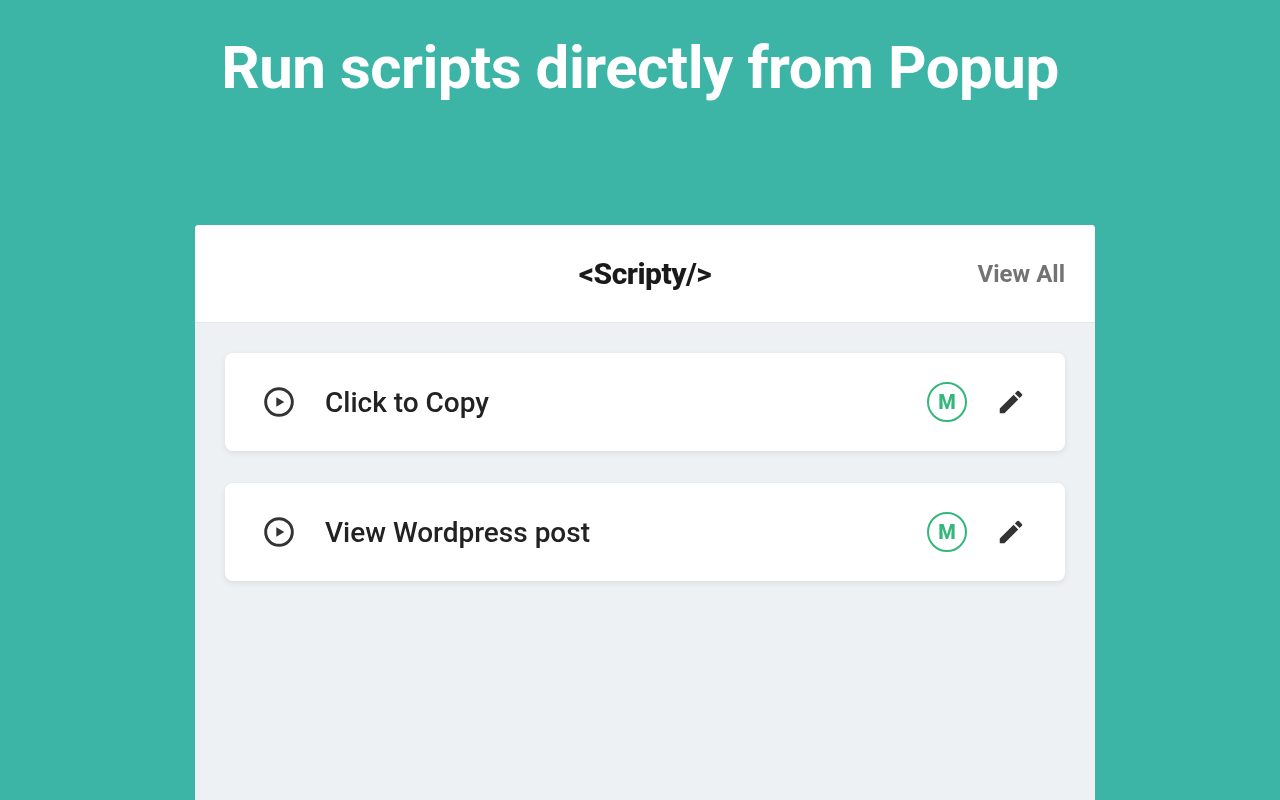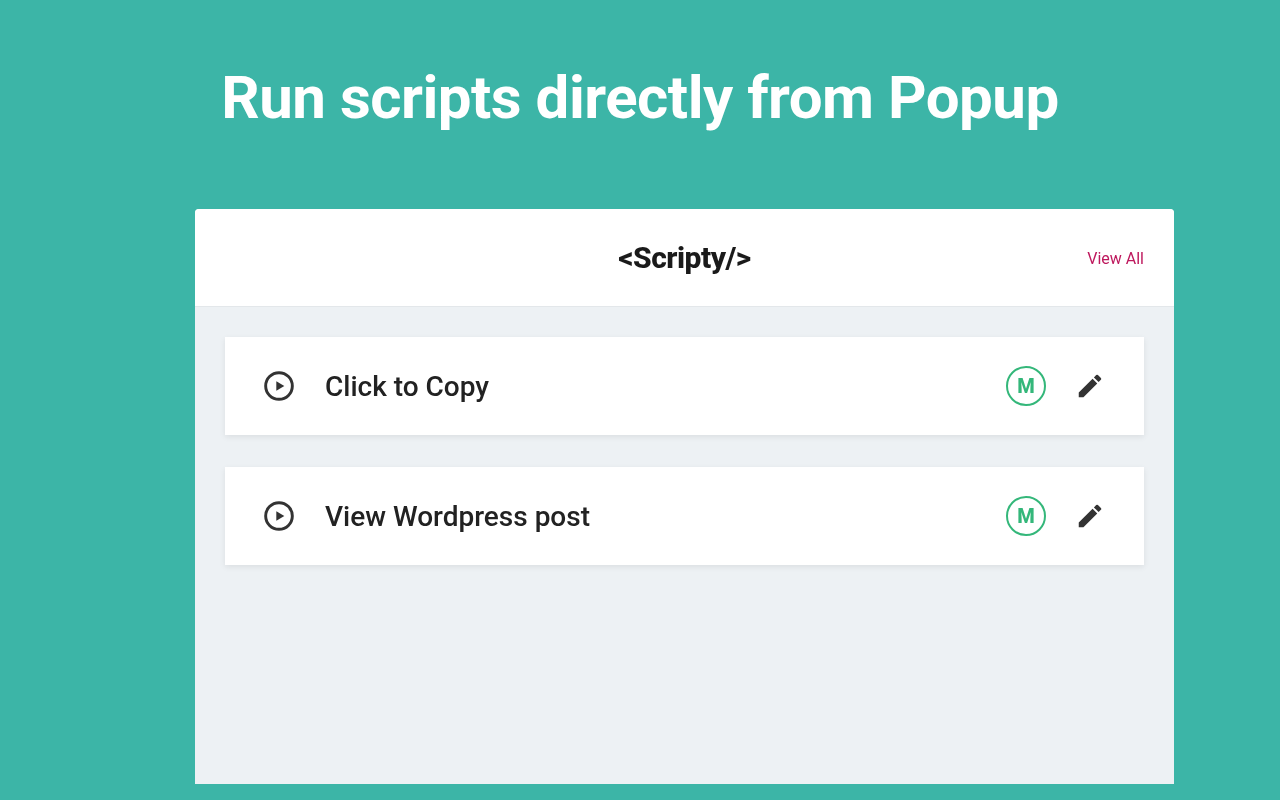--- a/index.html
+++ b/index.html
@@ -13,28 +13,28 @@
     background: #3cb5a7;
     font-family: -apple-system, BlinkMacSystemFont, "Segoe UI", Roboto, Helvetica, Arial, sans-serif;
     overflow: hidden;
     position: relative;
   }
   .hero-title {
     text-align: center;
     color: #ffffff;
     font-size: 60px;
     font-weight: 700;
-    padding-top: 62px;
+    padding-top: 32px;
     letter-spacing: -0.5px;
   }
   .popup {
     position: absolute;
     left: 195px;
-    top: 209px;
-    width: 979px;
+    top: 225px;
+    width: 900px;
     height: 575px;
     background: #edf1f4;
     border-radius: 4px 4px 0 0;
     overflow: hidden;
     box-shadow: 0 0 0 rgba(0,0,0,0);
   }
   .popup-header {
     background: #ffffff;
     height: 98px;
     display: flex;
@@ -47,31 +47,31 @@
     font-size: 30px;
     font-weight: 800;
     color: #1a1a1a;
     letter-spacing: -0.5px;
   }
   .view-all {
     position: absolute;
     right: 30px;
     top: 50%;
     transform: translateY(-50%);
-    font-size: 16px;
-    font-weight: 400;
-    color: #be185d;
+    font-size: 24px;
+    font-weight: 700;
+    color: #737373;
     cursor: pointer;
   }
   .script-list {
     padding: 30px 30px 0 30px;
   }
   .script-card {
     background: #ffffff;
-    border-radius: 0;
+    border-radius: 8px;
     height: 98px;
     display: flex;
     align-items: center;
     padding: 0 38px;
     margin-bottom: 32px;
     box-shadow: 0 2px 6px rgba(0,0,0,0.08);
   }
   .play-btn {
     width: 32px;
     height: 32px;

